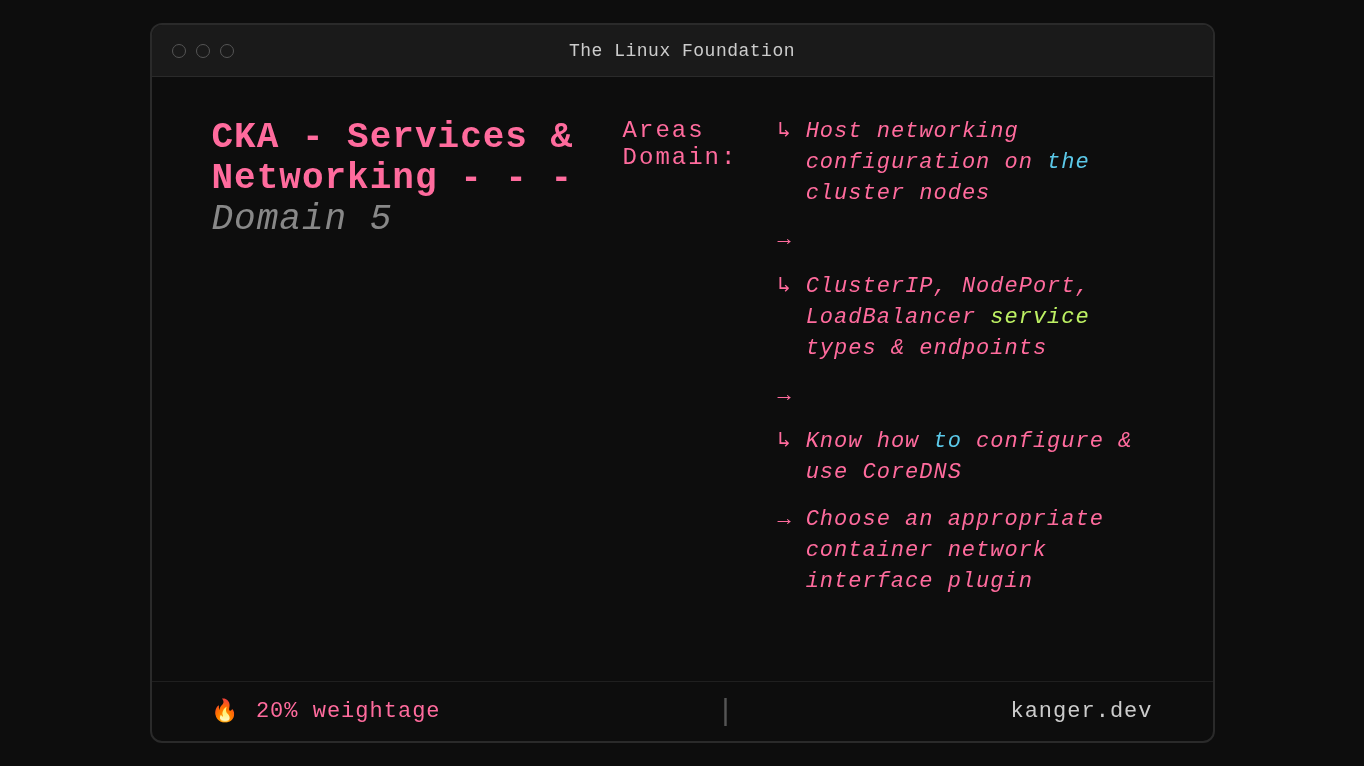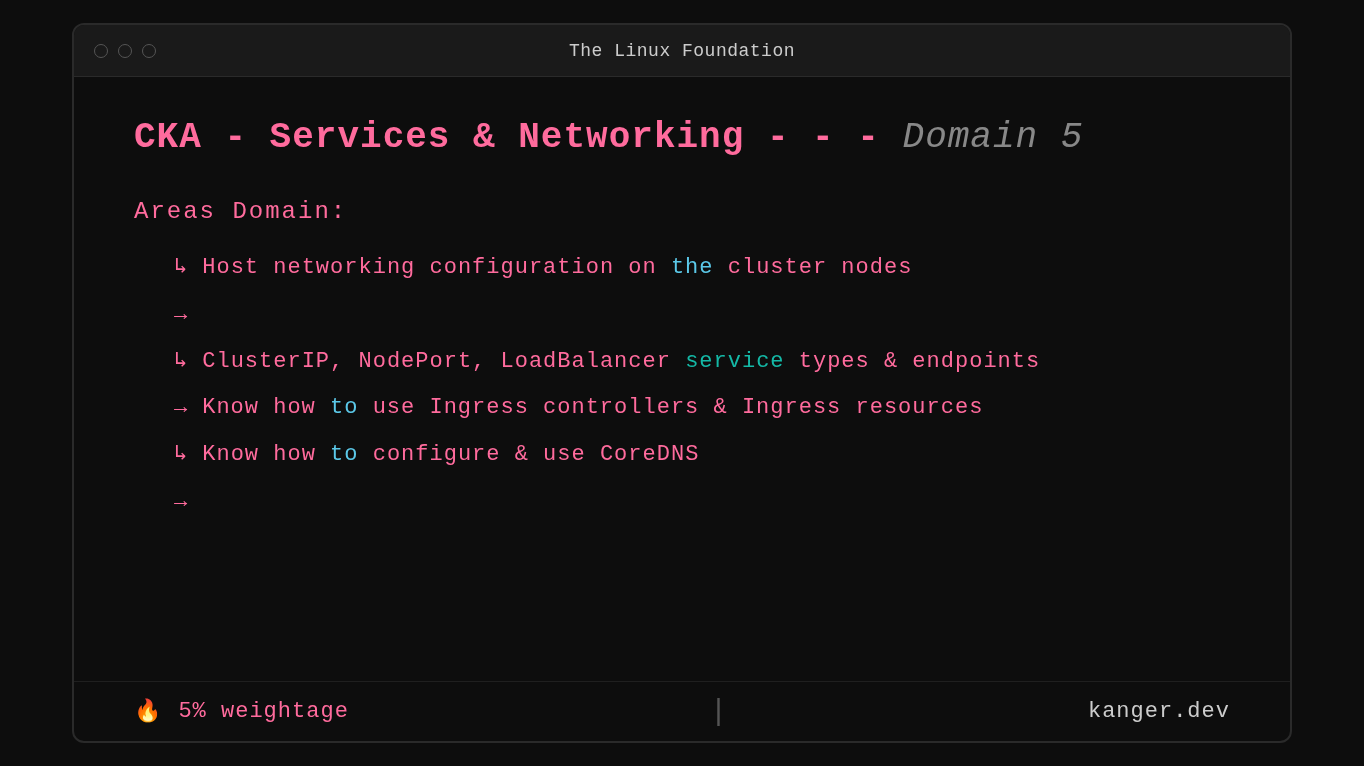--- a/index.html
+++ b/index.html
@@ -12,21 +12,21 @@
       background: #0d0d0d;
       width: 1364px;
       height: 766px;
       display: flex;
       align-items: center;
       justify-content: center;
       font-family: 'Courier New', Courier, monospace;
     }
 
     .window {
-      width: 1220px;
+      width: 1065px;
       height: 720px;
       background: #0d0d0d;
       border: 2px solid #2a2a2a;
       border-radius: 12px;
       display: flex;
       flex-direction: column;
       overflow: hidden;
       position: relative;
     }
 
@@ -60,21 +60,21 @@
       color: #cccccc;
       font-size: 18px;
       font-family: 'Courier New', Courier, monospace;
       letter-spacing: 0.5px;
     }
 
     .content {
       flex: 1;
       padding: 40px 60px 30px 60px;
       display: flex;
-      flex-direction: column;
+      flex-direction: row;
     }
 
     .main-title {
       font-size: 36px;
       font-family: 'Courier New', Courier, monospace;
       font-weight: bold;
       letter-spacing: 1px;
       margin-bottom: 40px;
     }
 
@@ -114,28 +114,29 @@
     }
 
     .arrow {
       color: #ff6b9d;
       flex-shrink: 0;
       font-size: 22px;
     }
 
     .item-text {
       color: #ff6b9d;
+      font-style: italic;
     }
 
     .highlight-blue {
       color: #5bc8e8;
     }
 
     .highlight-cyan {
-      color: #14b8a6;
+      color: #bef264;
     }
 
     .footer {
       display: flex;
       align-items: center;
       justify-content: space-between;
       padding: 0 60px;
       height: 60px;
       border-top: 1px solid #1f1f1f;
       flex-shrink: 0;
@@ -200,40 +201,40 @@
 
       <div class="list-item">
         <span class="arrow">↳</span>
         <span class="item-text">
           ClusterIP, NodePort, LoadBalancer <span class="highlight-cyan">service</span> types &amp; endpoints
         </span>
       </div>
 
       <div class="list-item">
         <span class="arrow">→</span>
-        <span class="item-text">
-          Know how <span class="highlight-blue">to</span> use Ingress controllers &amp; Ingress resources
-        </span>
       </div>
 
       <div class="list-item">
         <span class="arrow">↳</span>
         <span class="item-text">
           Know how <span class="highlight-blue">to</span> configure &amp; use CoreDNS
         </span>
       </div>
 
       <div class="list-item">
         <span class="arrow">→</span>
+        <span class="item-text">
+          <span>Choose</span> an appropriate container network interface plugin
+        </span>
       </div>
 
     </div>
   </div>
 
   <div class="footer">
     <div class="footer-left">
       <span>🔥</span>
-      <span>5% weightage</span>
+      <span>20% weightage</span>
     </div>
     <span class="footer-divider">|</span>
     <div class="footer-right">kanger.dev</div>
   </div>
 </div>
 
 </body></html>

